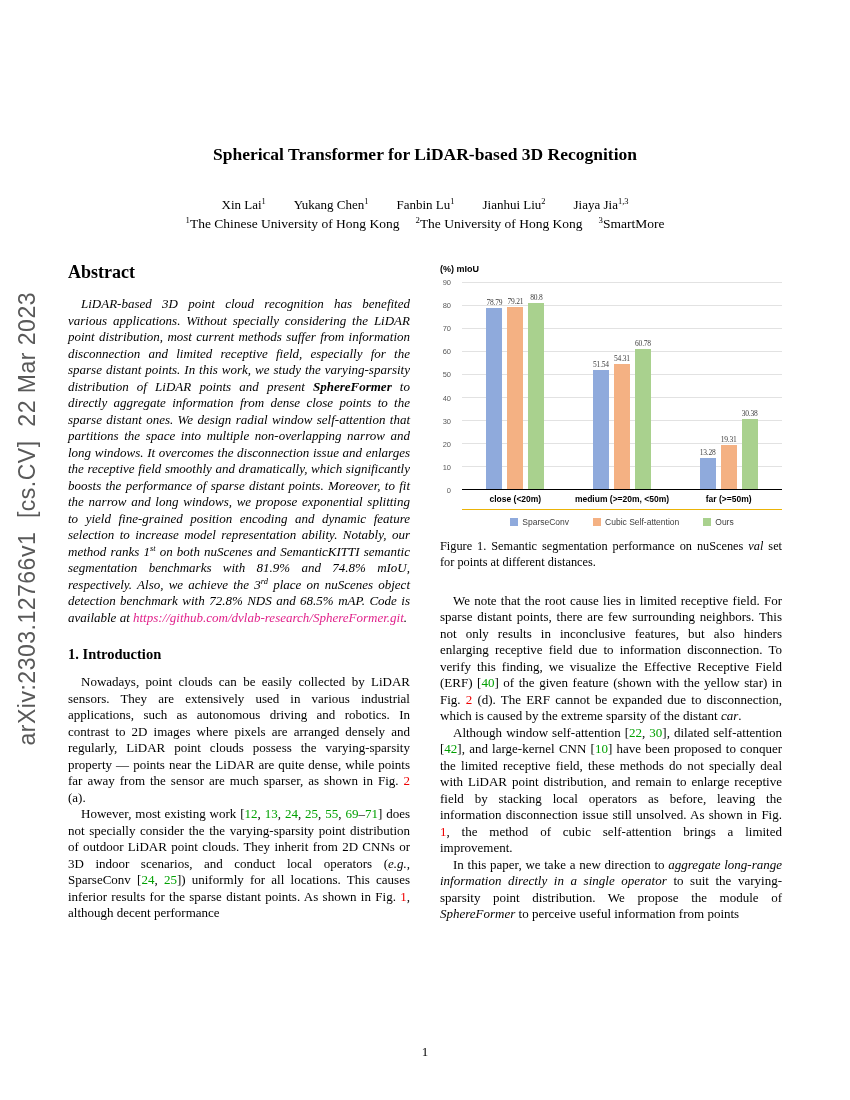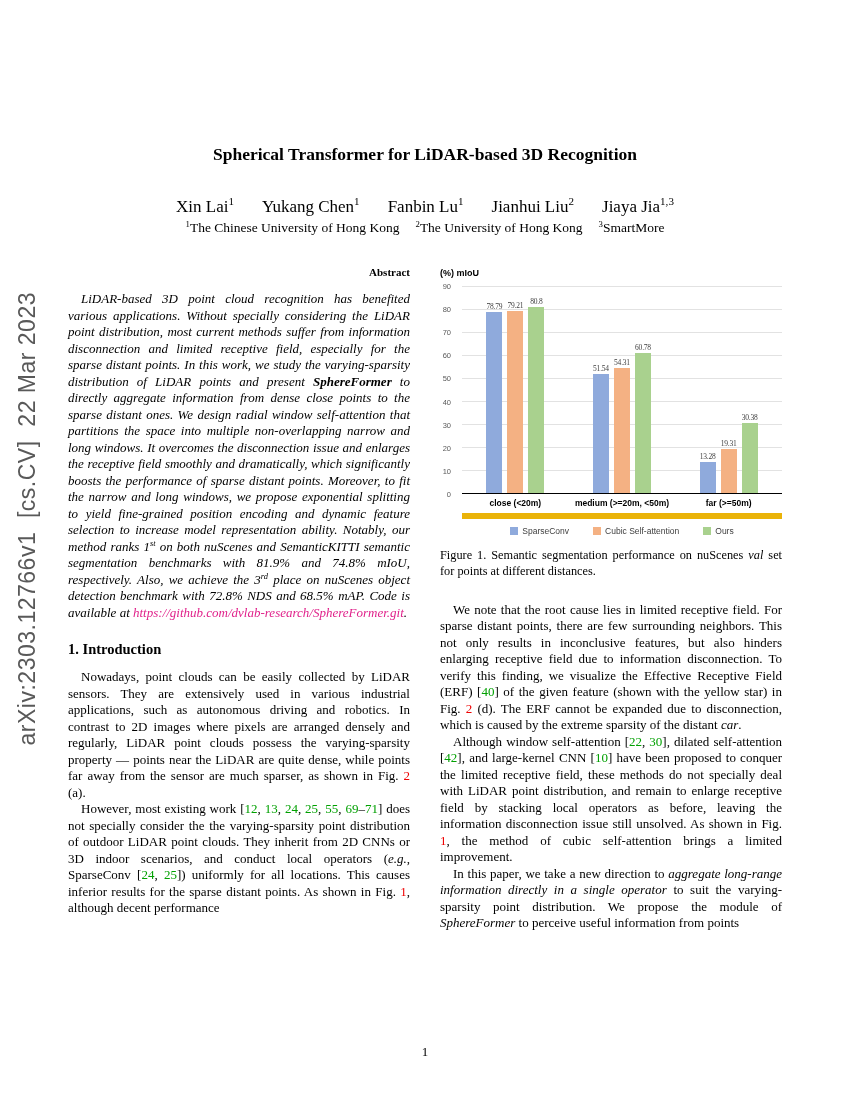--- a/index.html
+++ b/index.html
@@ -11,31 +11,31 @@
   .arxiv {
     position:absolute; left:14px; top:292px;
     writing-mode:vertical-rl; transform:rotate(180deg);
     font-family:"Liberation Sans", sans-serif;
     font-size:23px; color:#595959; letter-spacing:0.5px; white-space:pre;
   }
 
   
   .header { padding-top:144px; text-align:center; }
   .header h1 { font-size:17.5px; font-weight:bold; }
-  .authors { margin-top:32px; font-size:17px; }
+  .authors { margin-top:32px; font-size:13px; }
   .author { margin:0 14px; white-space:nowrap; }
   .affils { margin-top:3px; font-size:13.5px; }
   .affil { margin:0 8px; white-space:nowrap;text-align:right; }
   .sup { font-size:65%; vertical-align:super; line-height:0; }
 
   
   .cols { display:flex; gap:30px; padding:0 68px; margin-top:30px; }
   .col { width:342px; }
 
-  .abs-h { text-align:right; font-weight:bold; font-size:11px; margin-bottom:13px; }
+  .abs-h { text-align:left; font-weight:bold; font-size:18px; margin-bottom:13px; }
   .abstract { font-style:italic; font-size:13px; line-height:1.27; text-align:justify; text-indent:13px; }
   .sec-h { font-weight:bold; font-size:14.5px; margin:20px 0 11px 0; }
   p.body { font-size:13px; line-height:1.27; text-align:justify; }
   p.ind { text-indent:13px; }
   .i { font-style:italic; }
   .b { font-weight:bold; }
   .cite { color:var(--cite); }
   .ref { color:var(--ref); }
   .url { color:var(--url); overflow-wrap:anywhere; }
 
@@ -45,21 +45,21 @@
   .chart-title { font-size:9px; font-weight:bold; color:#000; margin-bottom:8px; }
   .chart-body { display:flex; height:208px; }
   .y-axis { width:22px; position:relative; }
   .ytick { position:absolute; right:11px; transform:translateY(50%); font-size:7.5px; color:#595959; }
   .plot { flex:1; position:relative; display:flex; border-bottom:1px solid #000000;font-family:Liberation Serif, serif; }
   .gridline { position:absolute; left:0; right:0; height:1px; background:#e2e2e2; }
   .bar-group { flex:1; position:relative; display:flex; align-items:flex-end; justify-content:center; gap:5px; height:100%; }
   .bar-wrap { display:flex; flex-direction:column; align-items:center; justify-content:flex-end; height:100%; }
   .bar-value { font-size:7.5px; color:#404040; white-space:nowrap; margin-bottom:1px; letter-spacing:-0.2px; }
   .bar { width:16px; }
-  .x-labels { display:flex; margin-left:22px; border-bottom:6px solid #eab308; }
+  .x-labels { display:flex; margin-left:22px; border-bottom:1px solid #eab308; }
   .x-label { flex:1; text-align:center; font-size:8.5px; font-weight:bold; color:#000; padding:4px 0 5px 0; }
   .legend { display:flex; justify-content:center; align-items:center; gap:24px; margin-left:22px; padding:7px 0 2px 0; font-size:8.5px; color:#404040; }
   .legend-item { display:flex; align-items:center; gap:4px; }
   .swatch { width:8px; height:8px; display:inline-block; }
   figcaption { font-size:12.3px; line-height:1.3; margin-top:10px; text-align:justify; }
 
   .pageno { position:absolute; bottom:40px; left:0; width:100%; text-align:center; font-size:13px; }
 </style>
 </head>
 <body>

